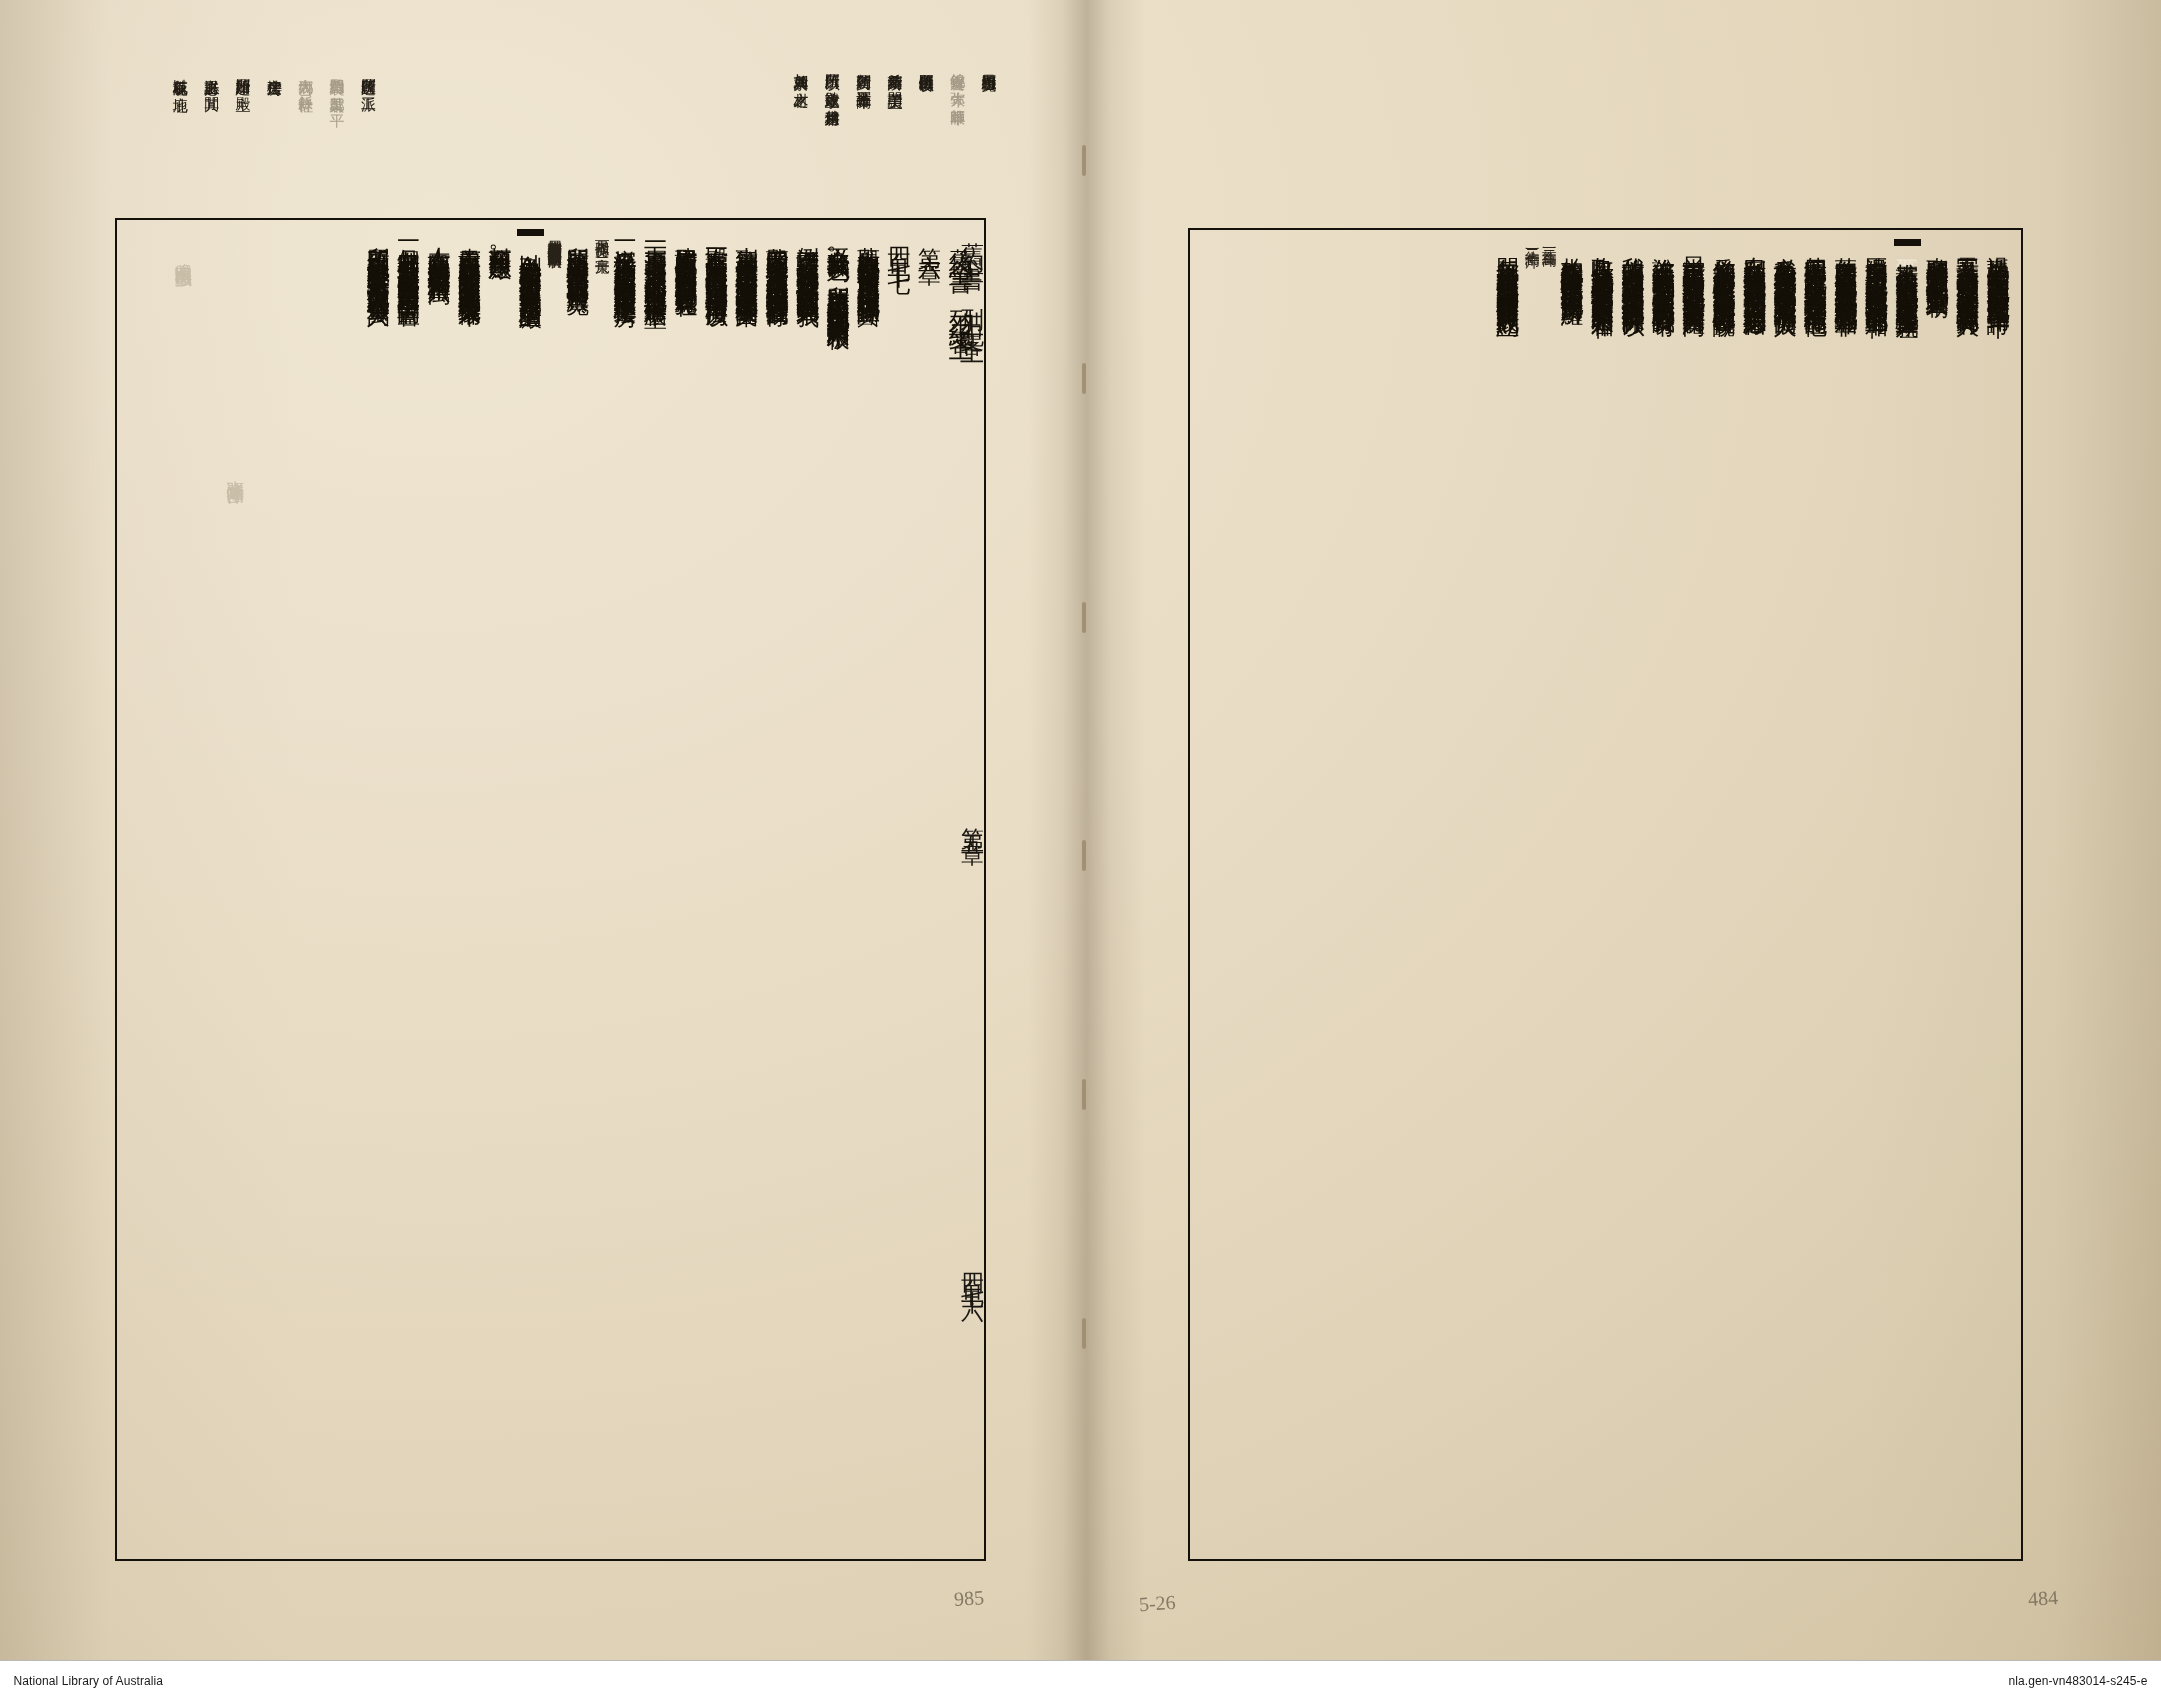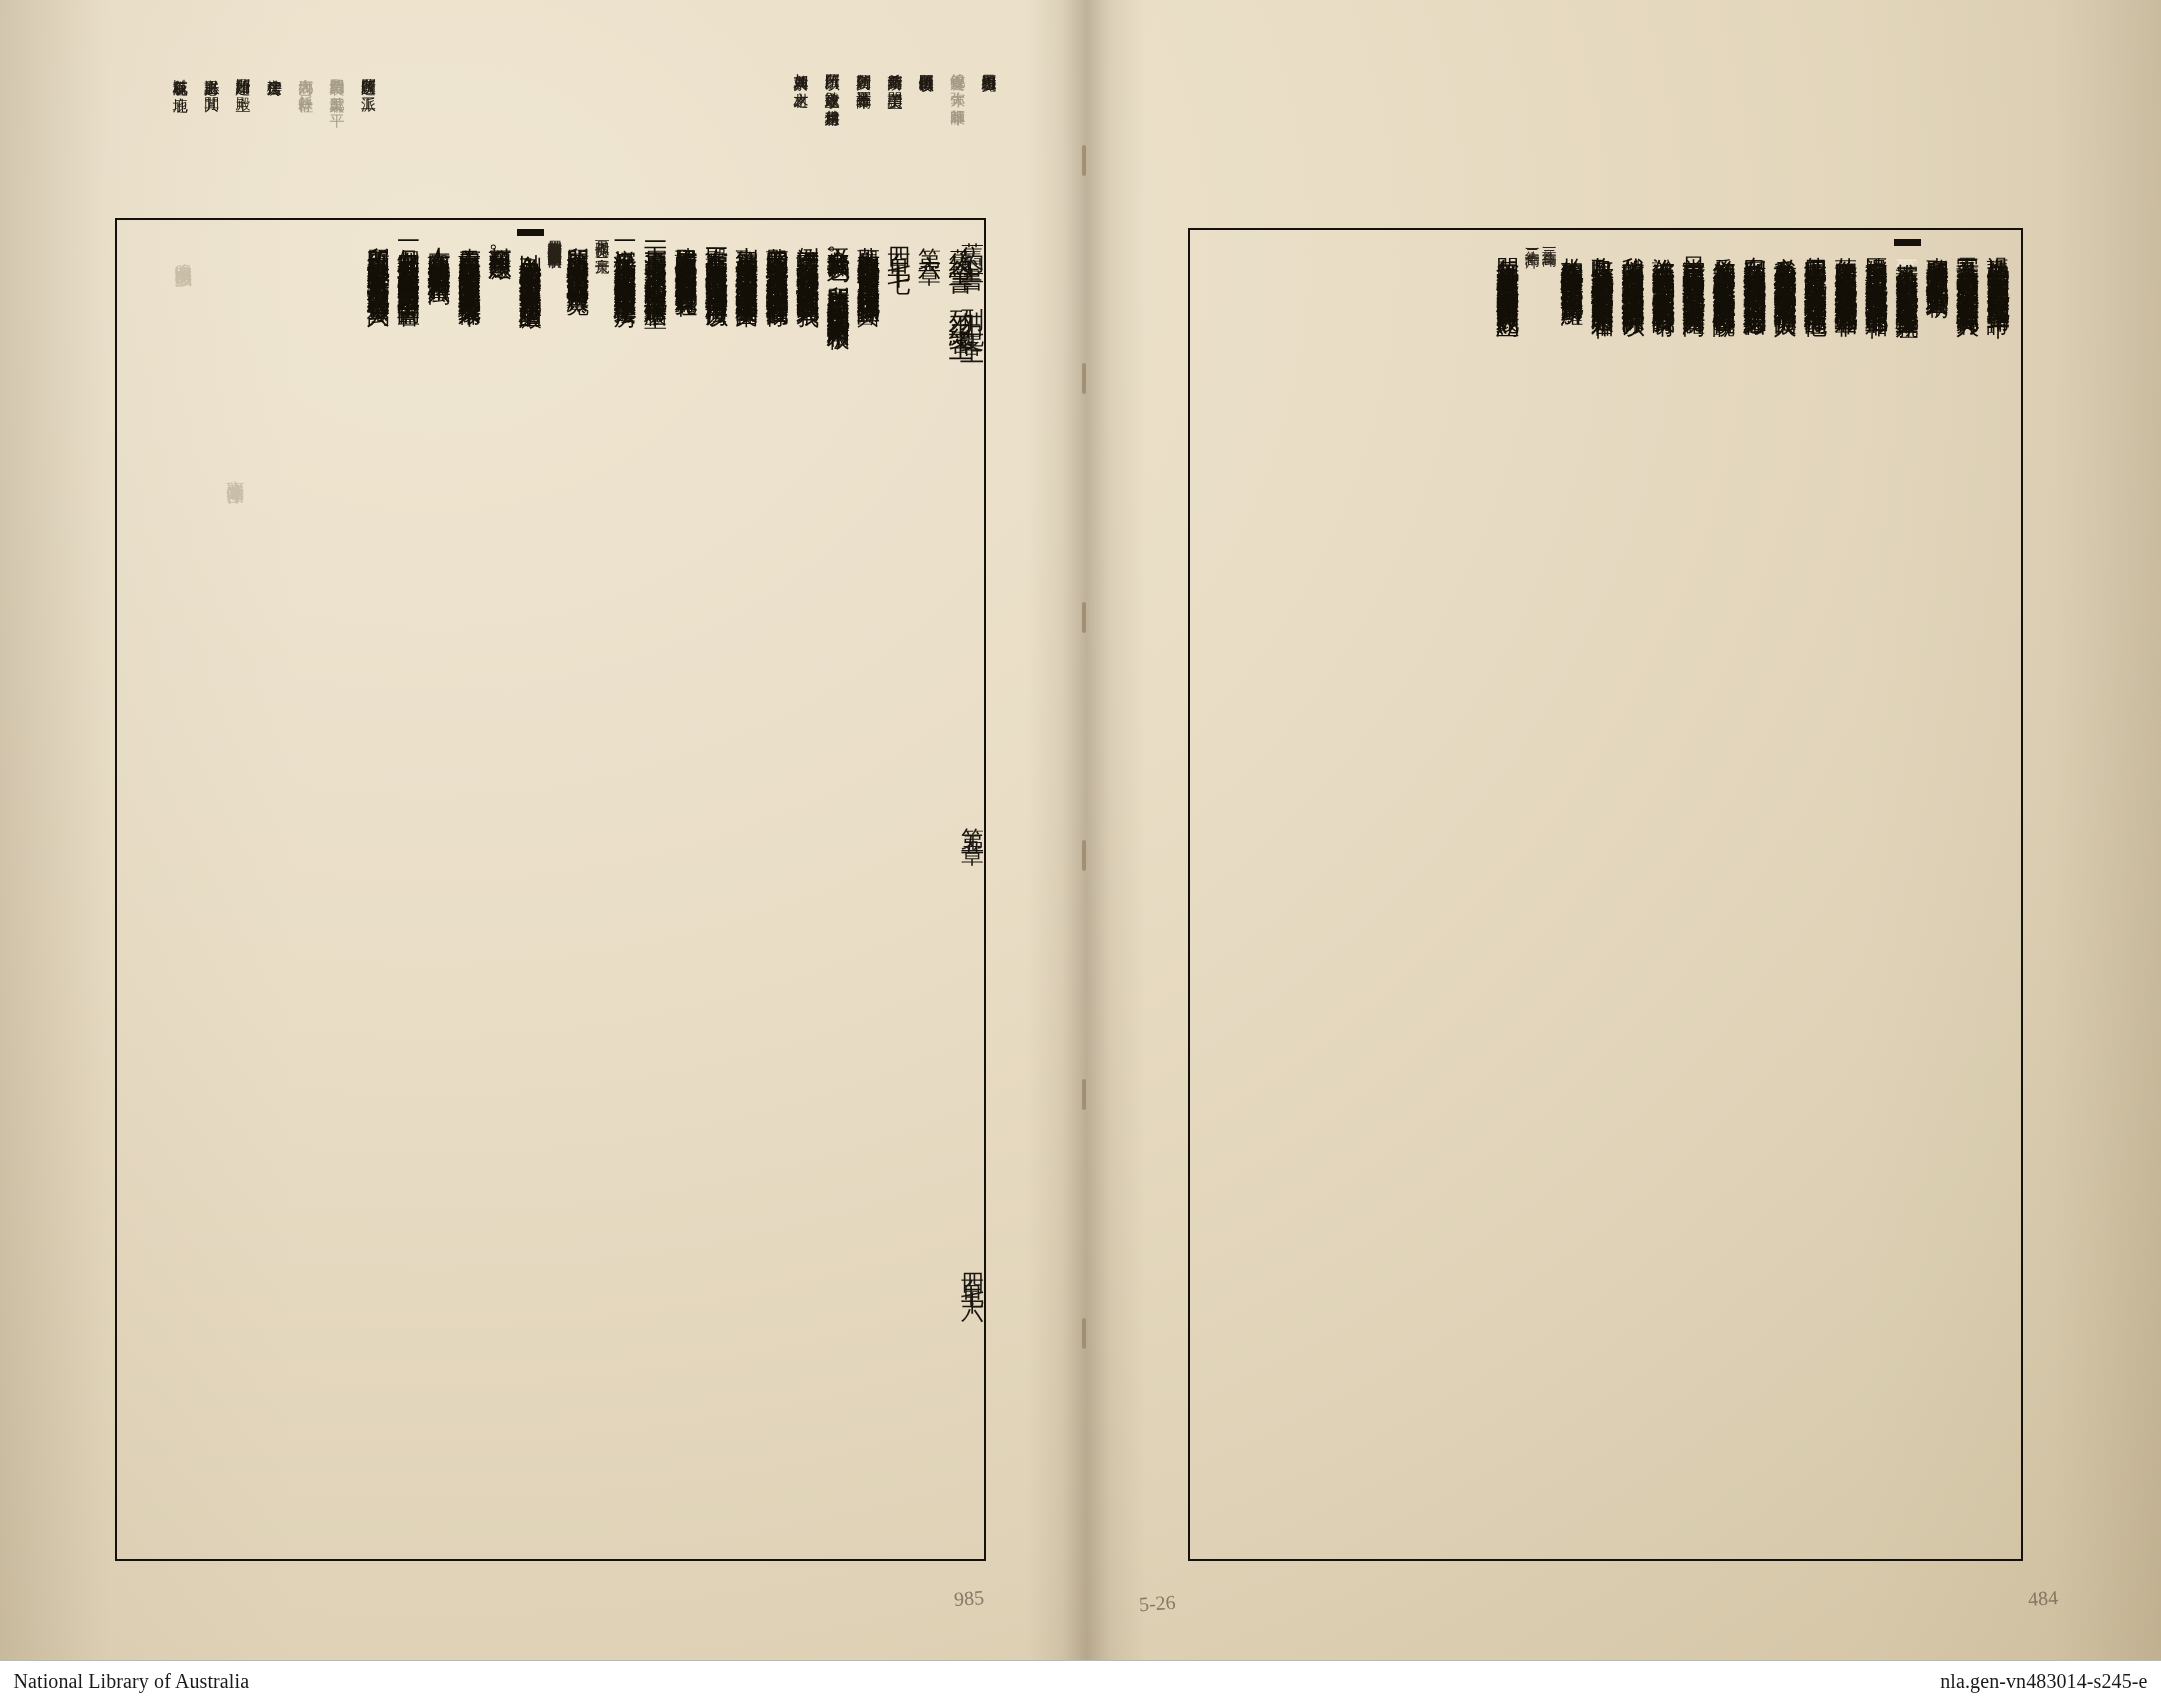--- a/index.html
+++ b/index.html
@@ -75,22 +75,22 @@
     height: 41px;
     background: #ffffff;
     border-top: 1px solid #b9b9b9;
     display: flex;
     align-items: center;
     justify-content: space-between;
     box-sizing: border-box;
     padding: 0 13.5px;
   }
   #footer .fleft, #footer .fright {
-    font-family: Liberation Serif, serif;
-    font-size: 20px;
+    font-family: Liberation Sans, sans-serif;
+    font-size: 12px;
     color: #1a1a1a;
     letter-spacing: 0.1px;
   }
 
   
   .vcol {
     writing-mode: vertical-rl;
     text-orientation: upright;
     font-family: "DejaVu Serif", "Liberation Serif", serif;
     color: #16130e;

